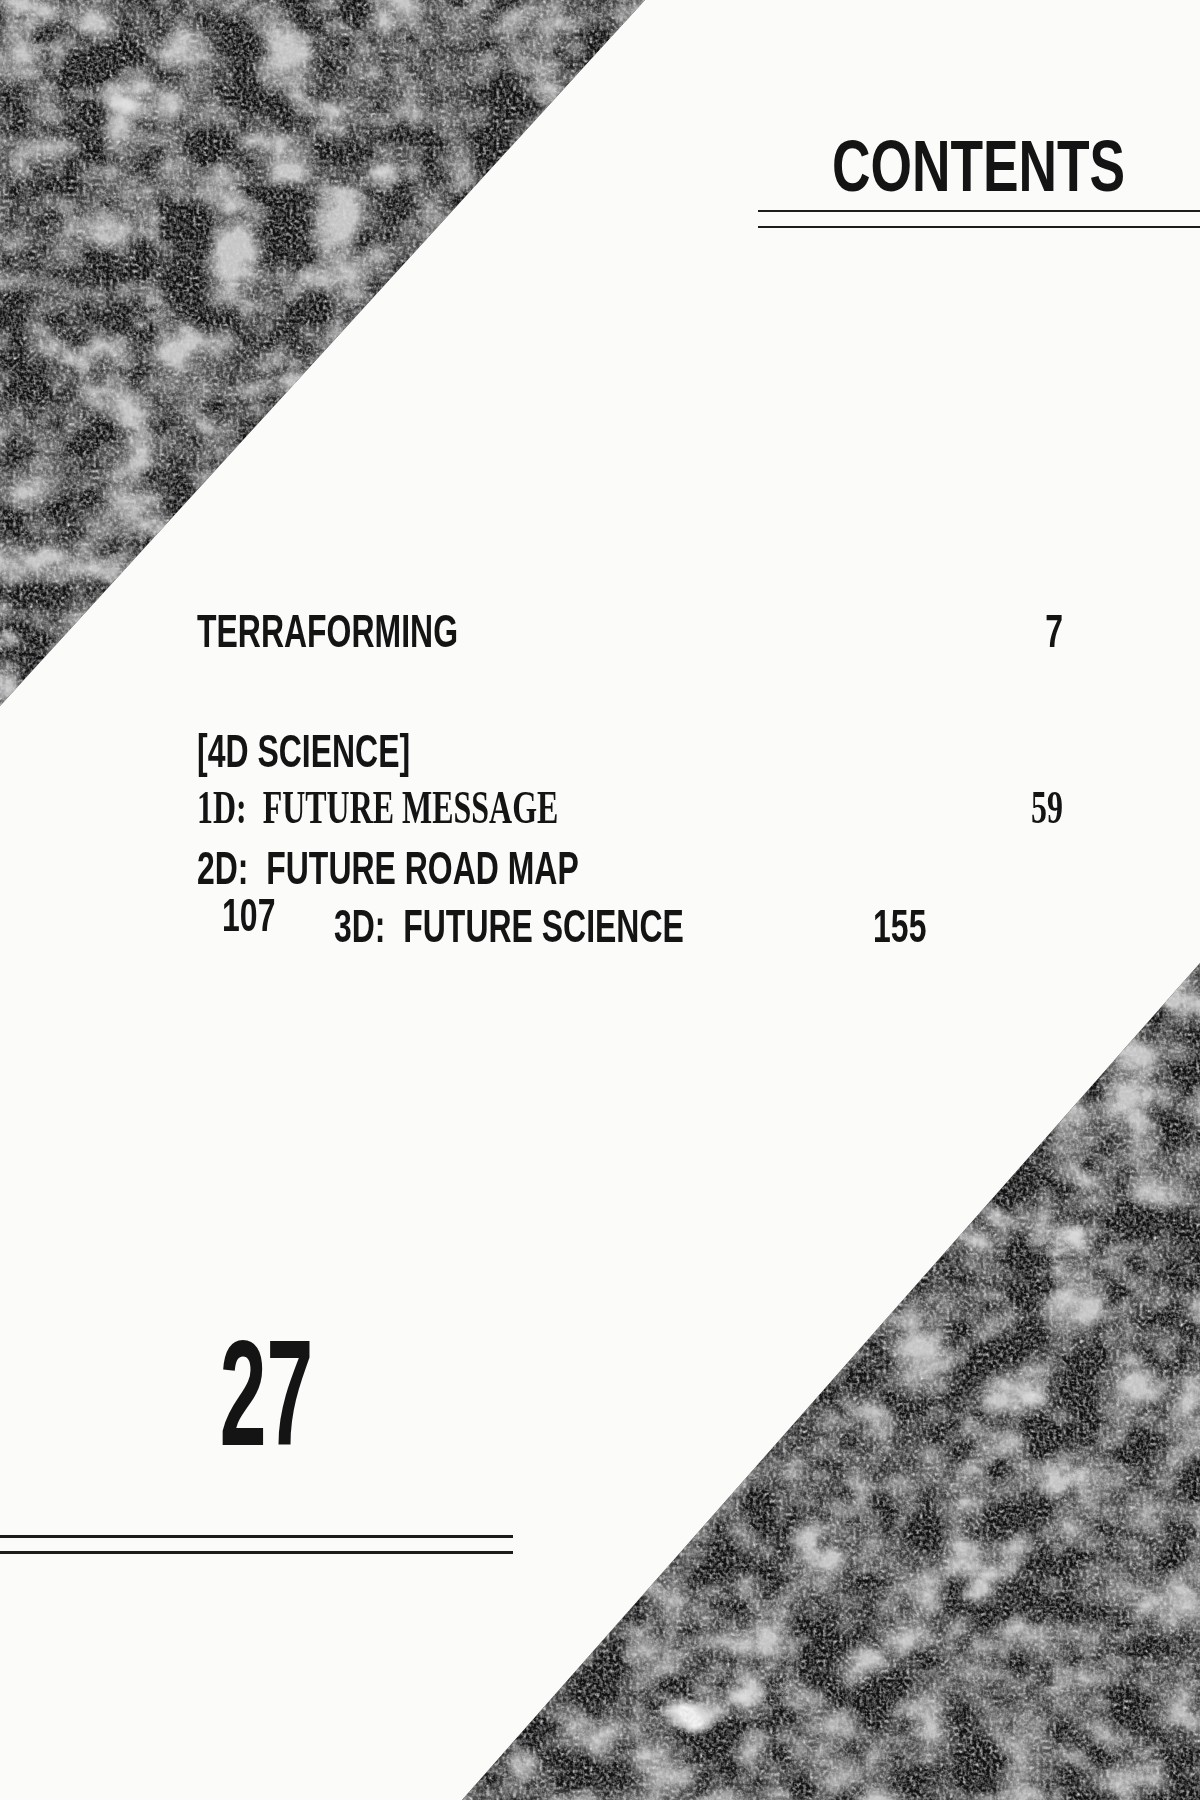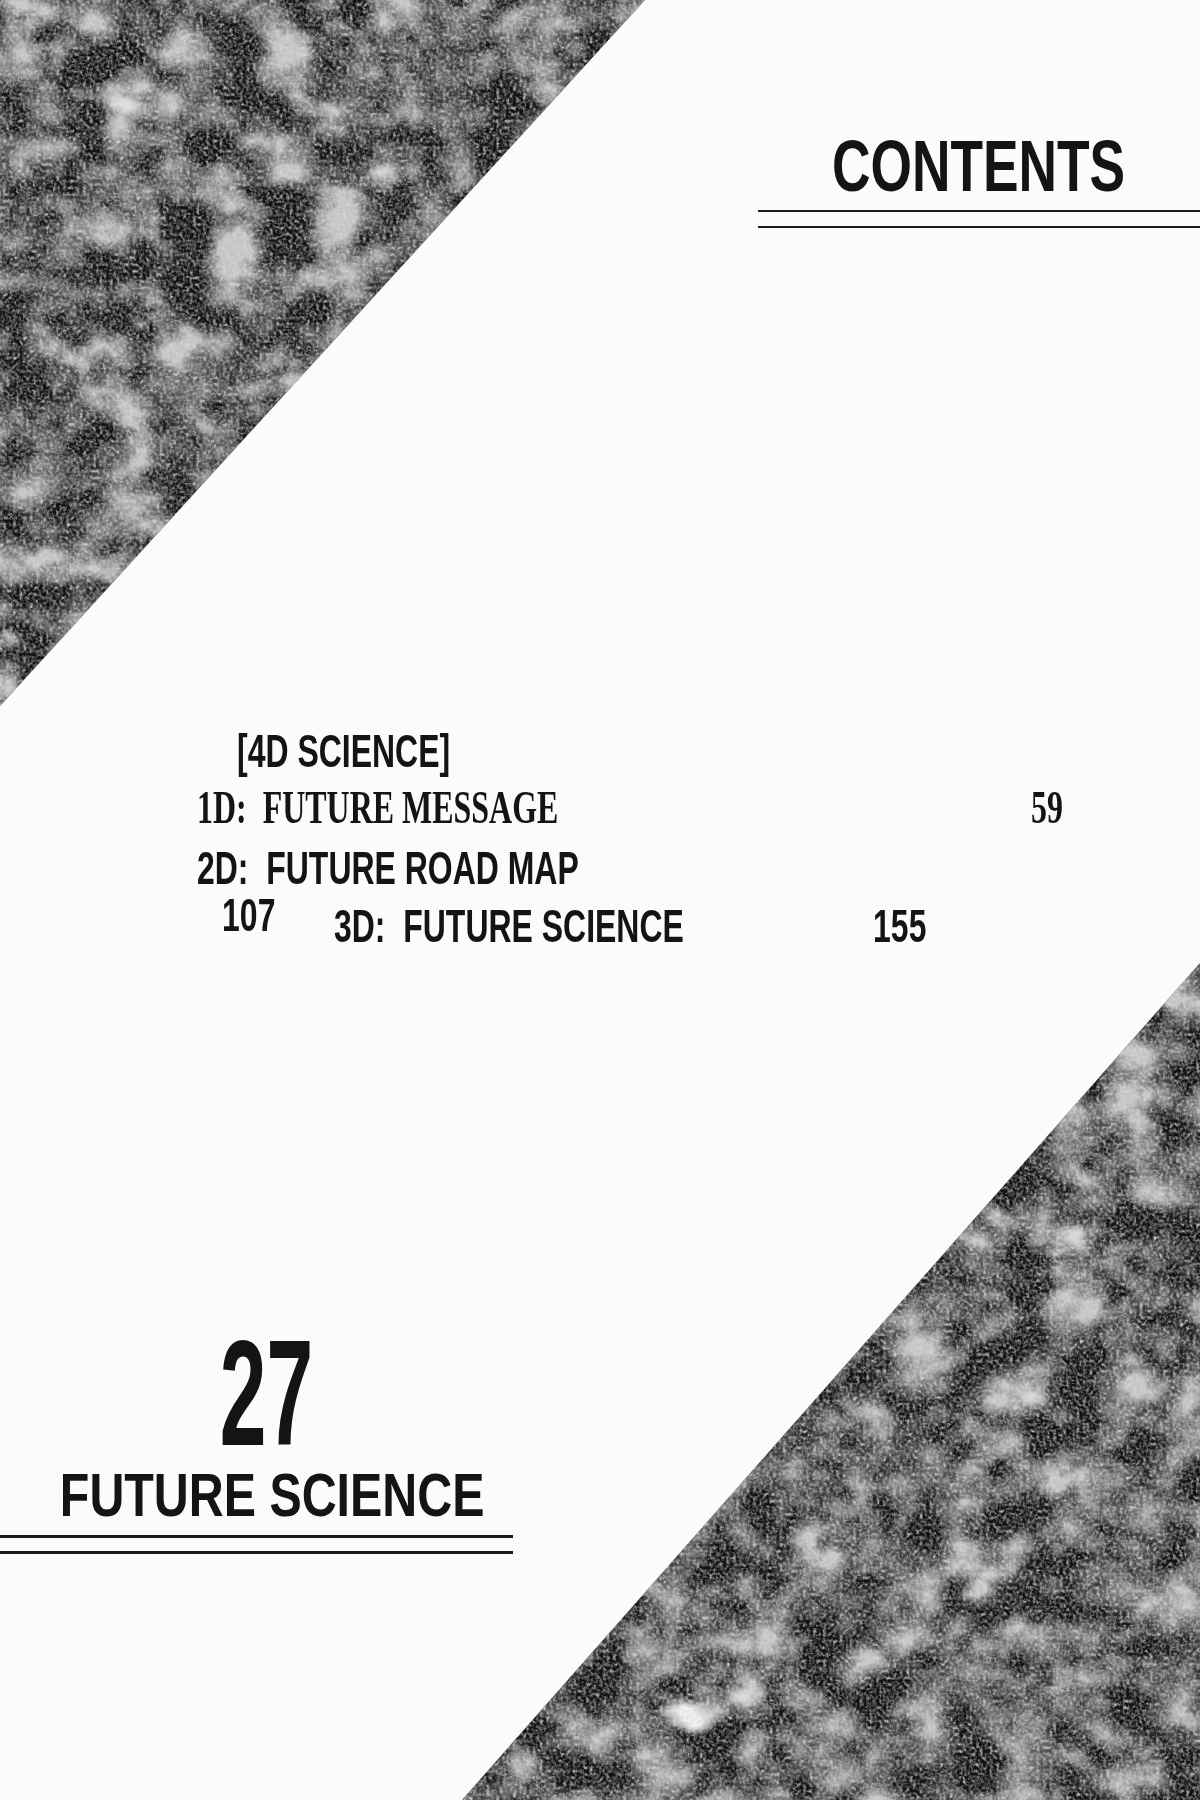--- a/index.html
+++ b/index.html
@@ -22,21 +22,21 @@
   #contents-rule-2{left:758px;top:226px;width:442px;height:2px;}
   
   .toc-row{
     position:absolute;left:197px;width:866px;
     font-size:47px;font-weight:bold;line-height:1;
     display:flex;justify-content:space-between;align-items:flex-start;
   }
   .toc-label{display:inline-block;transform:scaleX(0.68);transform-origin:left center;white-space:pre;}
   .toc-page{display:inline-block;transform:scaleX(0.68);transform-origin:right center;white-space:pre;}
   #toc-row-0{top:607px;}
-  #toc-row-1{top:727px;margin-left:40px;}
+  #toc-row-1{top:727px;}
   #toc-row-2{top:784px;font-family:Liberation Serif, serif;}
   #toc-row-3{top:844px;flex-direction:column;}
   #toc-row-4{top:902px;justify-content:center;}
   
   #volume-number{left:0px;top:1318px;width:532px;text-align:center;font-size:150px;}
   #volume-number .cond{transform:scaleX(0.56);transform-origin:center center;}
   #series-title{left:0px;top:1464px;width:532px;text-align:center;font-size:62px;}
   #series-title .cond{transform:scaleX(0.78);transform-origin:center center;}
   #series-rule-1{left:0px;top:1535px;width:513px;height:3px;}
   #series-rule-2{left:0px;top:1551px;width:513px;height:3px;}
@@ -79,35 +79,38 @@
       <rect x="0" y="0" width="1200" height="1800" filter="url(#stone-mid)"></rect>
       <rect x="0" y="0" width="1200" height="1800" filter="url(#stone-veins)"></rect>
       <rect x="0" y="0" width="1200" height="1800" filter="url(#stone-grain)"></rect>
     </g>
   </svg>
 
   <div id="contents-title" class="txt"><span class="cond">CONTENTS</span></div>
   <div id="contents-rule-1" class="rule"></div>
   <div id="contents-rule-2" class="rule"></div>
 
+  <div id="toc-row-0" class="toc-row">
+    <span class="toc-label">TERRAFORMING</span>
+    <span class="toc-page">7</span>
+  </div>
   <div id="toc-row-1" class="toc-row">
     <span class="toc-label">[4D SCIENCE]</span>
     <span class="toc-page"></span>
   </div>
   <div id="toc-row-2" class="toc-row">
     <span class="toc-label">1D:  FUTURE MESSAGE</span>
     <span class="toc-page">59</span>
   </div>
   <div id="toc-row-3" class="toc-row">
     <span class="toc-label">2D:  FUTURE ROAD MAP</span>
     <span class="toc-page">107</span>
   </div>
   <div id="toc-row-4" class="toc-row">
     <span class="toc-label">3D:  FUTURE SCIENCE</span>
     <span class="toc-page">155</span>
   </div>
 
   <div id="volume-number" class="txt"><span class="cond">27</span></div>
-  <div id="series-title" class="txt"><span class="cond">FUTURE SCIENCE</span></div>
   <div id="series-rule-1" class="rule"></div>
   <div id="series-rule-2" class="rule"></div>
 
 </div>
 
 </body></html>

